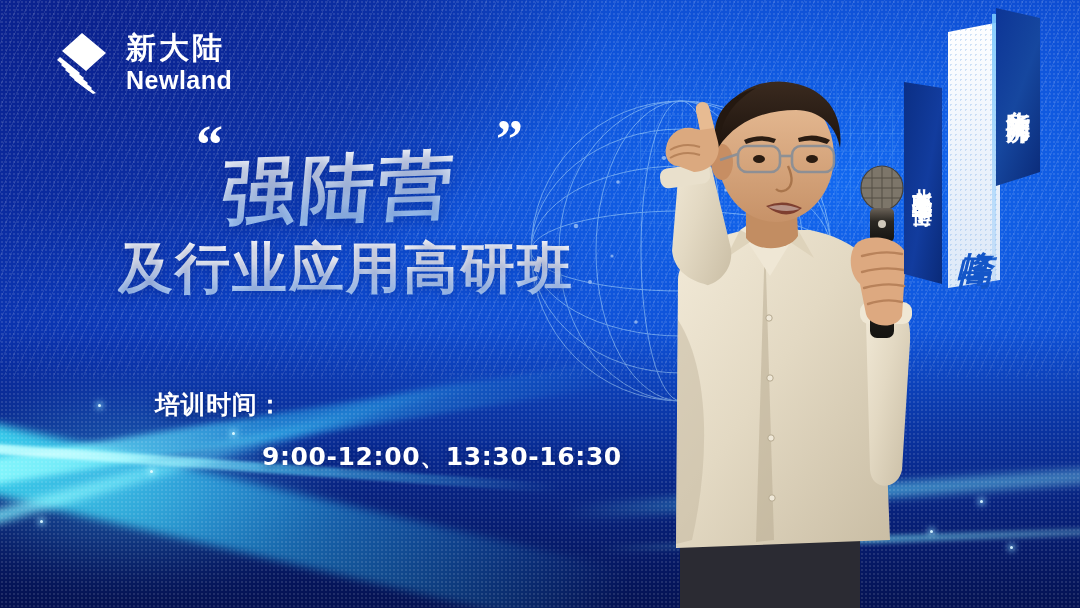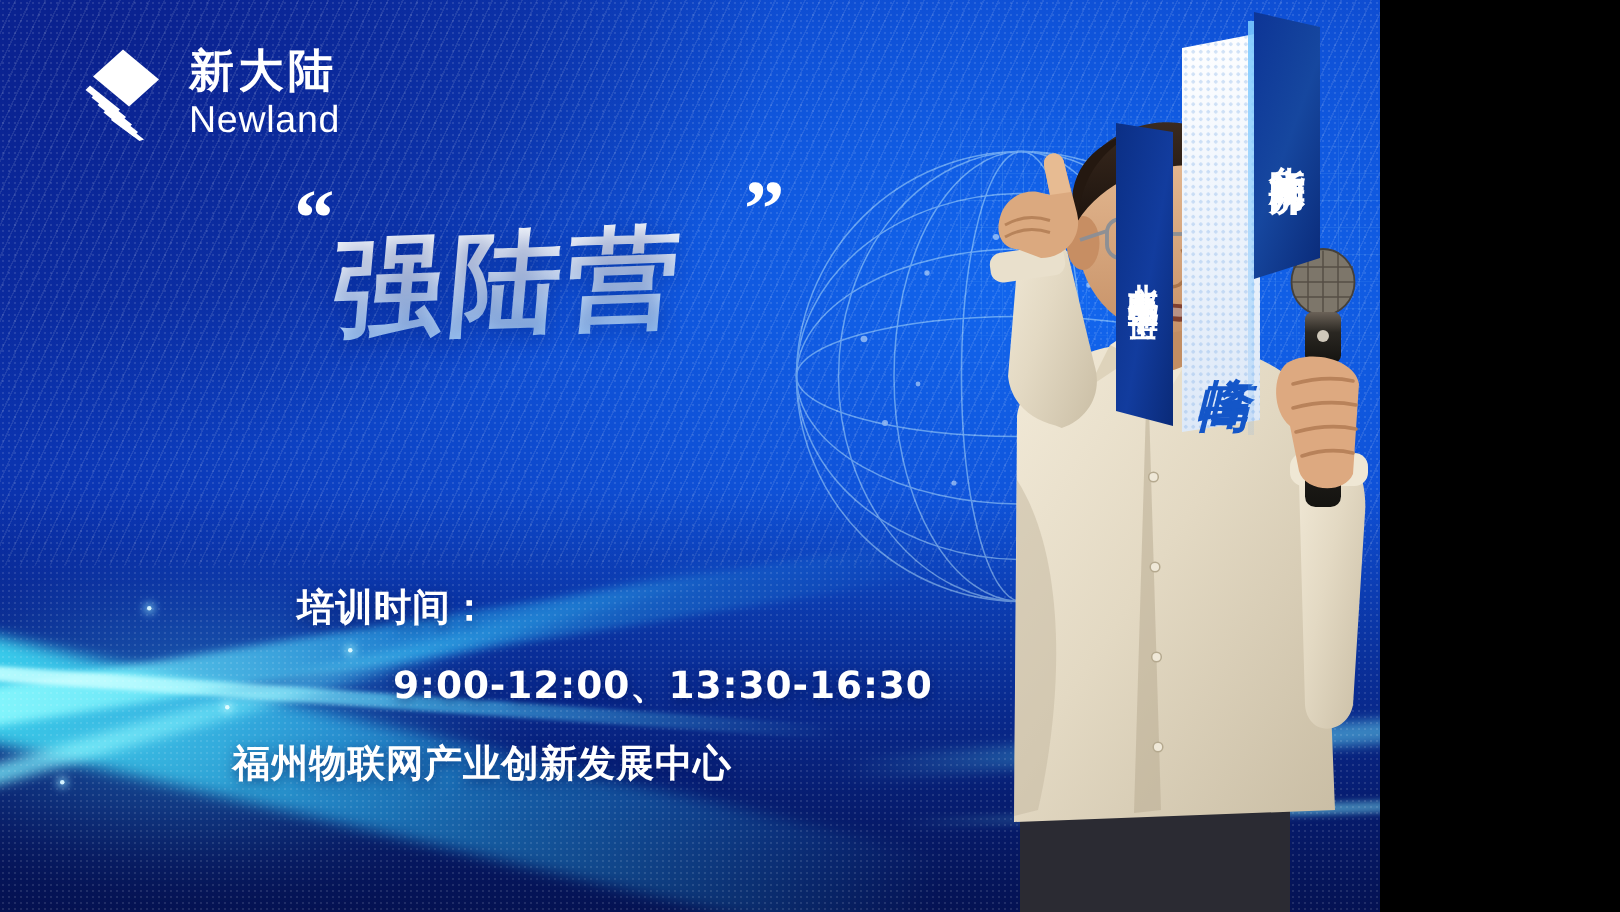--- a/index.html
+++ b/index.html
@@ -1,20 +1,20 @@
 <!DOCTYPE html>
 <html><head>
 <meta charset="utf-8">
 <style>
   html,body{margin:0;padding:0;background:#000;}
   *{box-sizing:border-box;}
 
   .poster{
     position:relative;
-    width:920px;height:608px;
+    width:1080px;height:608px;
     overflow:hidden;
     font-family:"Liberation Sans","DejaVu Sans",sans-serif;
     background:#0b2ea0;
   }
 
   
   .bg-base{
     position:absolute;inset:0;
     background:
       radial-gradient(140% 110% at 78% 30%, #1268f0 0%, #0f52d8 26%, #0b36b4 55%, #0a2490 78%, #061a6e 100%);
@@ -94,21 +94,21 @@
     display:flex;align-items:center;gap:14px;
   }
   .logo-mark{position:relative;width:60px;height:64px;flex:0 0 auto;}
   .logo-mark svg{width:100%;height:100%;display:block;}
   .logo-text{display:flex;flex-direction:column;line-height:1;}
   .logo-cn{
     color:#fff;font-size:30px;font-weight:700;letter-spacing:3px;
     font-family:"Liberation Sans","DejaVu Sans",sans-serif;
   }
   .logo-en{
-    color:#fff;font-size:25px;font-weight:400;letter-spacing:.5px;margin-top:5px;
+    color:#fff;font-size:25px;font-weight:700;letter-spacing:.5px;margin-top:5px;
     font-family:"Liberation Sans","DejaVu Sans",sans-serif;
   }
 
   
   .headline{
     position:absolute;left:118px;top:118px;width:470px;
   }
   .brush-row{
     position:relative;height:115px;
     display:flex;align-items:flex-start;
@@ -145,21 +145,21 @@
   .info{
     position:absolute;left:155px;top:388px;
     font-family:"DejaVu Sans","Liberation Sans",sans-serif;
   }
   .info-row{
     display:flex;align-items:baseline;
     color:#ffffff;font-size:25px;font-weight:600;letter-spacing:.6px;
     margin-bottom:19px;text-shadow:0 2px 8px rgba(0,20,90,.6);
     white-space:nowrap;
   }
-  .info-row .lbl{min-width:0;margin-left:43px;}
+  .info-row .lbl{min-width:0;}
   .info-row.indent{padding-left:107px;}
 
   
   .speaker{position:absolute;left:560px;top:70px;width:420px;height:538px;}
   .speaker svg{width:100%;height:100%;display:block;}
 
   
   .cred{position:absolute;right:0;top:0;width:180px;height:320px;}
 
   .cred-panel{
@@ -423,31 +423,31 @@
       <span class="logo-en">Newland</span>
     </div>
   </div>
 
   <div class="headline">
     <div class="brush-row">
       <span class="qmark open">“</span>
       <span class="brush-title">强陆营</span>
       <span class="qmark close">”</span>
     </div>
+    <div class="sub-line l2">及行业应用高研班</div>
   </div>
 
   <div class="info">
     <div class="info-row">
       <span class="lbl">培训时间：</span>
     </div>
     <div class="info-row indent">
       <span>9:00-12:00、13:30-16:30</span>
     </div>
     <div class="info-row">
-      <span>福州物联网产业创新发展中心</span>
     </div>
   </div>
 
   <div class="cred">
     <div class="cred-namebg">
       <div class="dots"></div>
     </div>
     <div class="cred-accentline"></div>
     <div class="cred-panel cred-school">北京邮电大学工学博士</div>
     <div class="cred-panel cred-title">华为顾问讲师</div>

